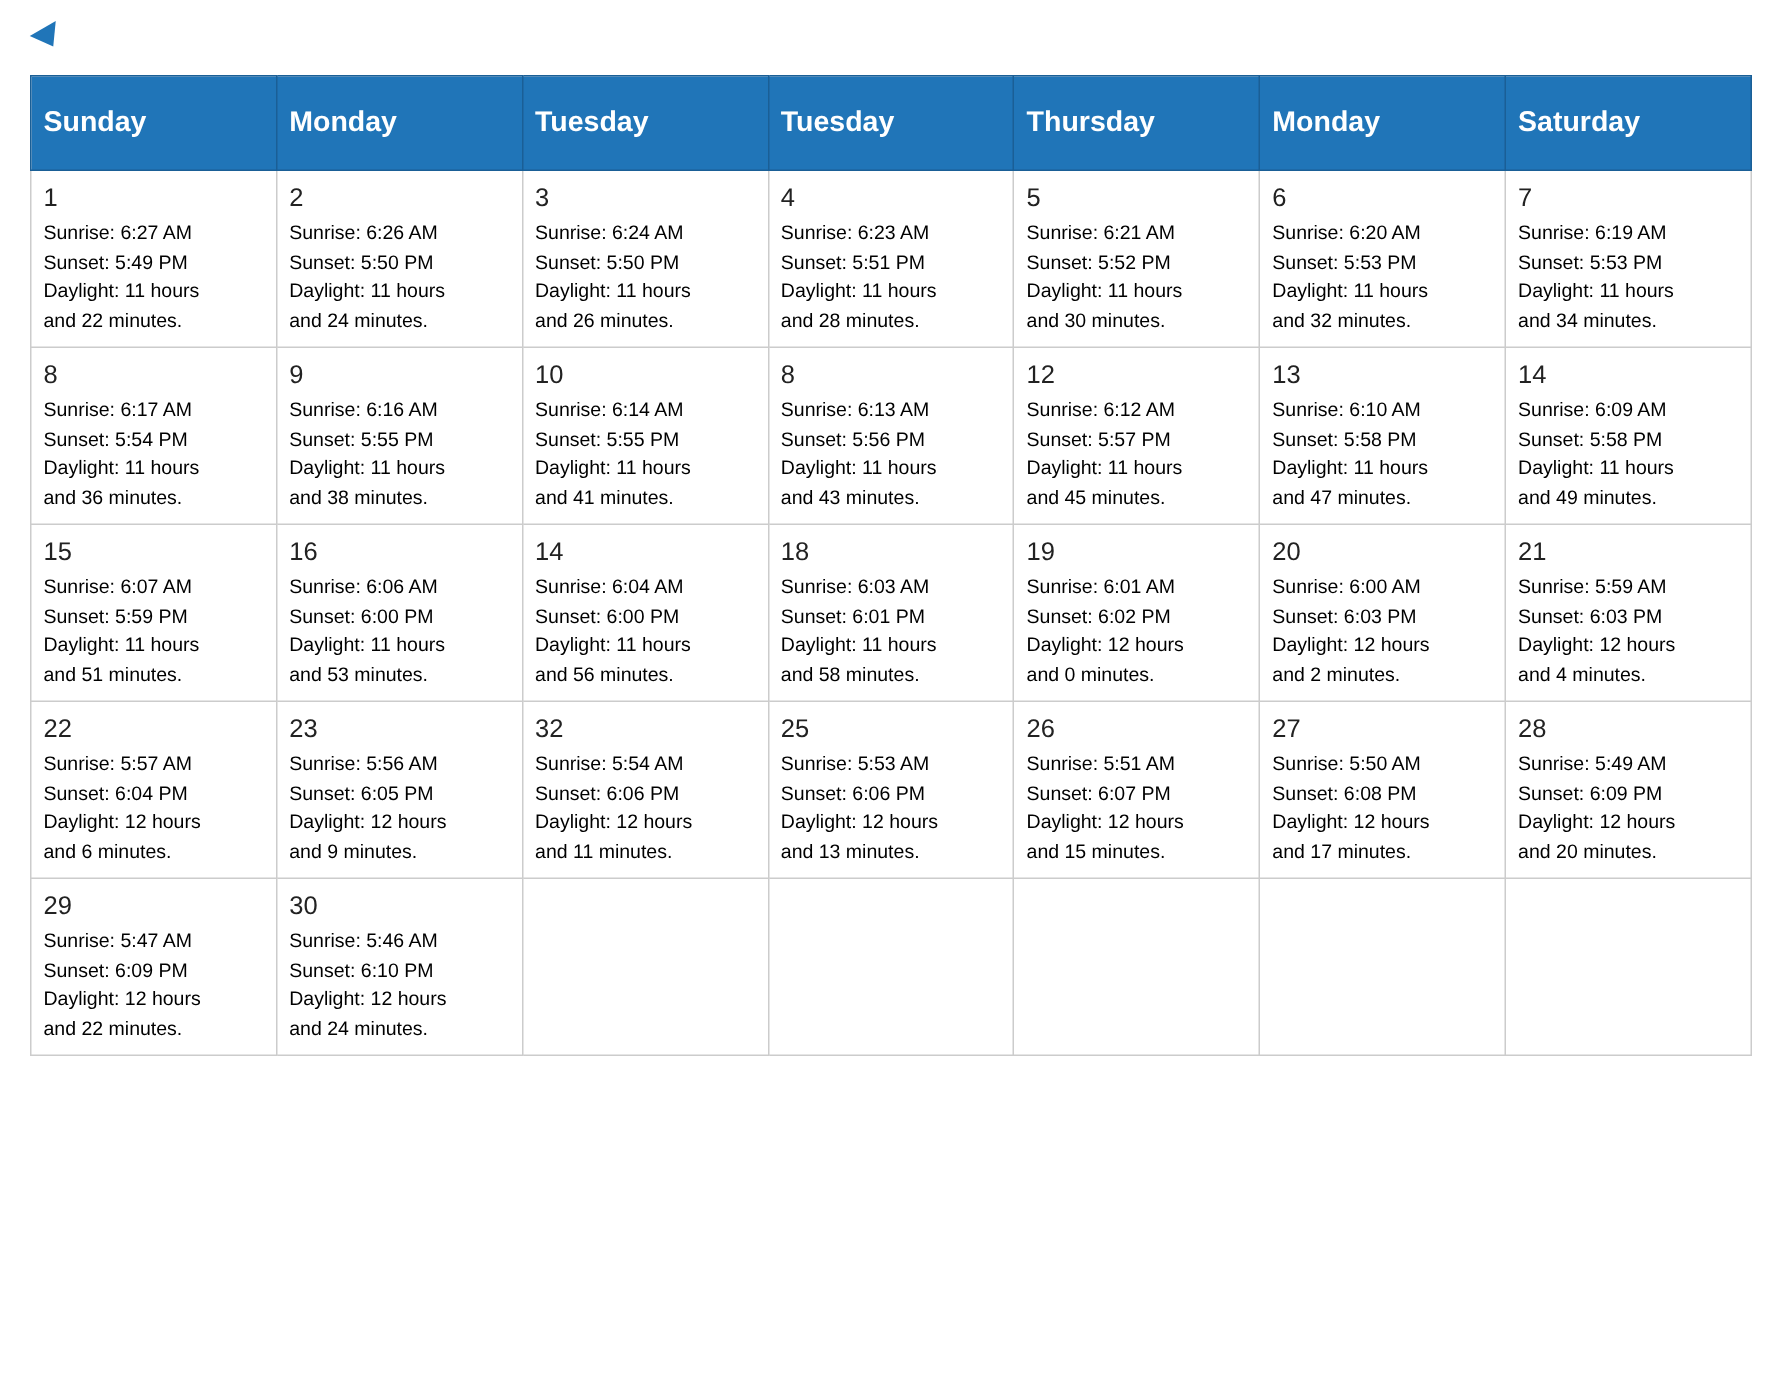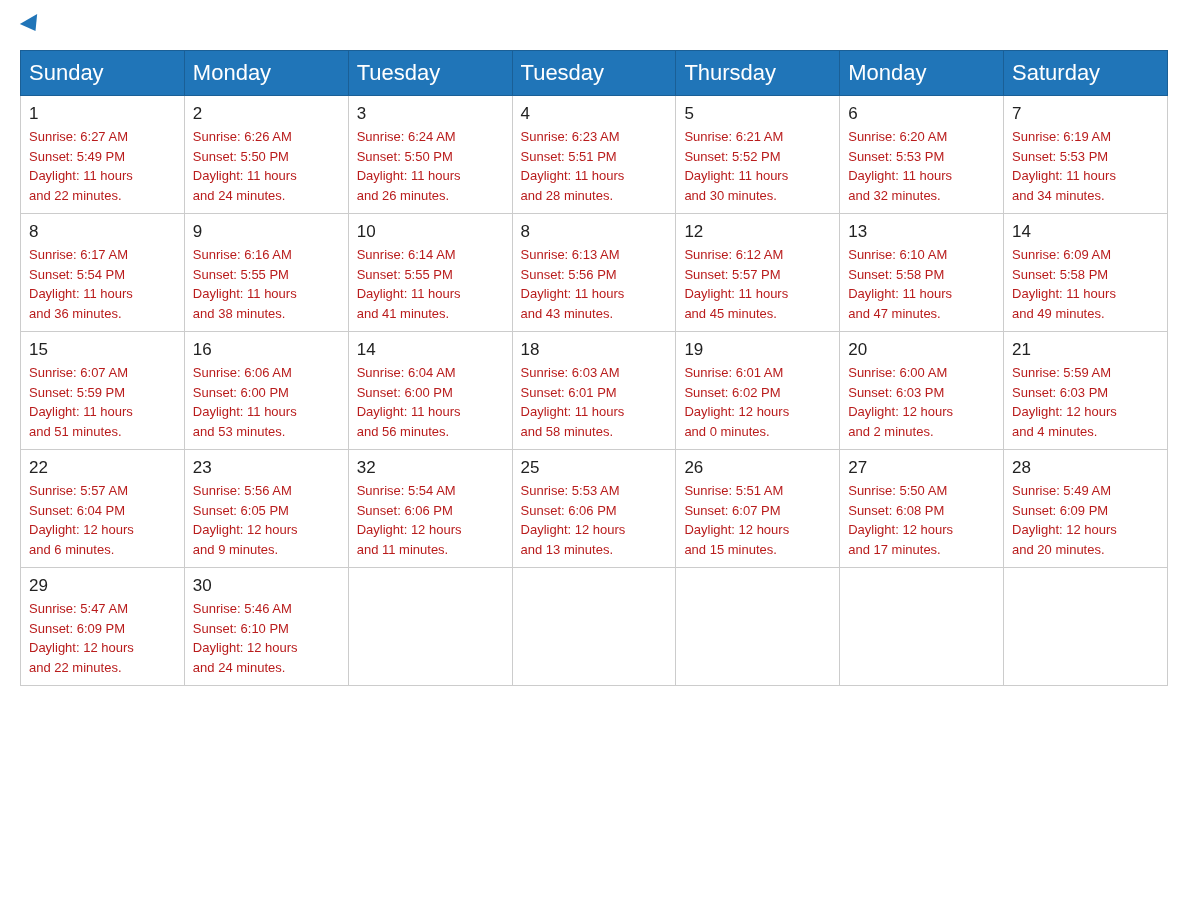--- a/index.html
+++ b/index.html
@@ -61,45 +61,45 @@
       margin-top: 4px;
     }
     .calendar-table {
       width: 100%;
       border-collapse: collapse;
       table-layout: fixed;
     }
     .calendar-table thead tr th {
       background-color: #2075b8;
       color: #fff;
-      padding: 9px 8px;
+      padding: 20px 8px;
       text-align: left;
-      font-size: 22px;
-      font-weight: normal;
+      font-size: 19px;
+      font-weight: bold;
       border: 1px solid #1a5f96;
     }
     .calendar-table tbody tr td {
       vertical-align: top;
       padding: 8px;
       border: 1px solid #ccc;
       font-size: 13px;
       color: #333;
       min-height: 90px;
       height: 110px;
     }
     .day-number {
       font-size: 17px;
       font-weight: normal;
       color: #222;
       display: block;
       margin-bottom: 3px;
     }
     .day-info {
       font-size: 13px;
-      color: #b91c1c;
+      color: #000000;
       line-height: 1.5;
     }
     .empty-cell {
       background: #fff;
     }
     .row-border-top td {
       border-top: 2px solid #2075b8;
     }
   </style>
 </head>

